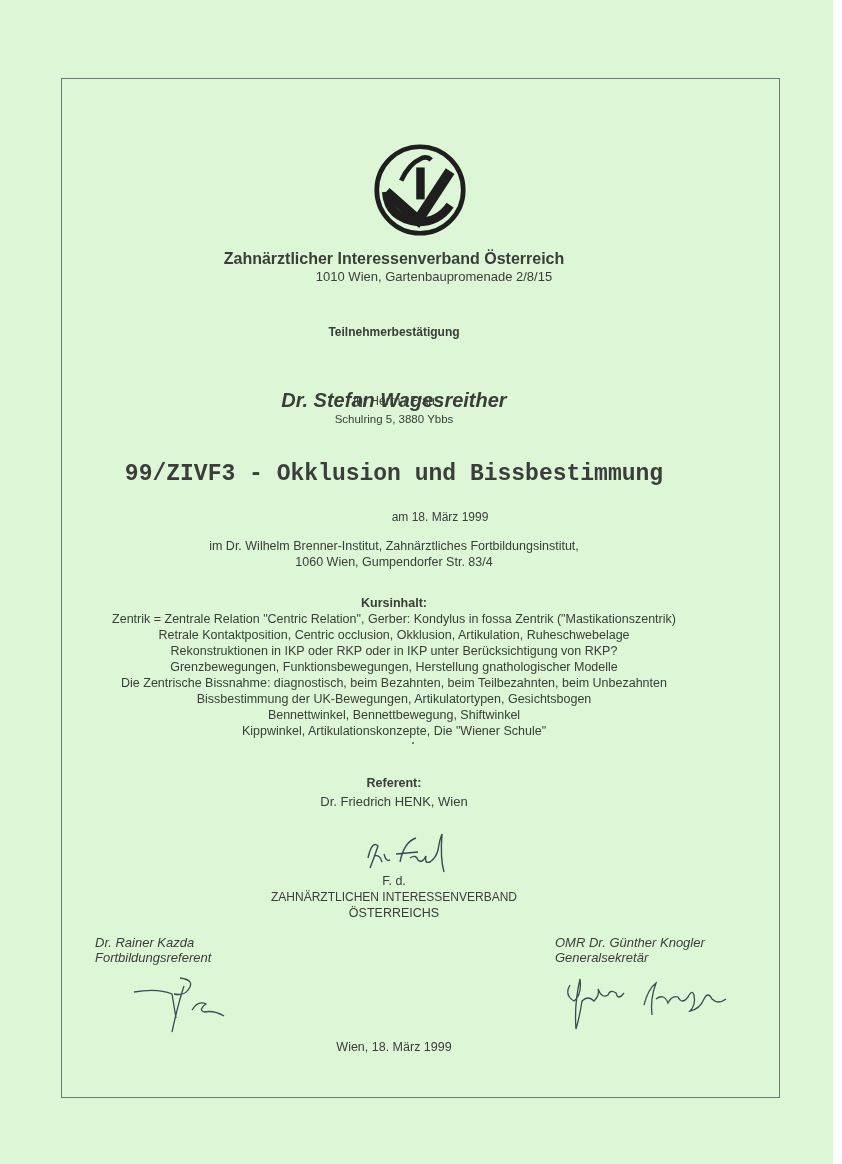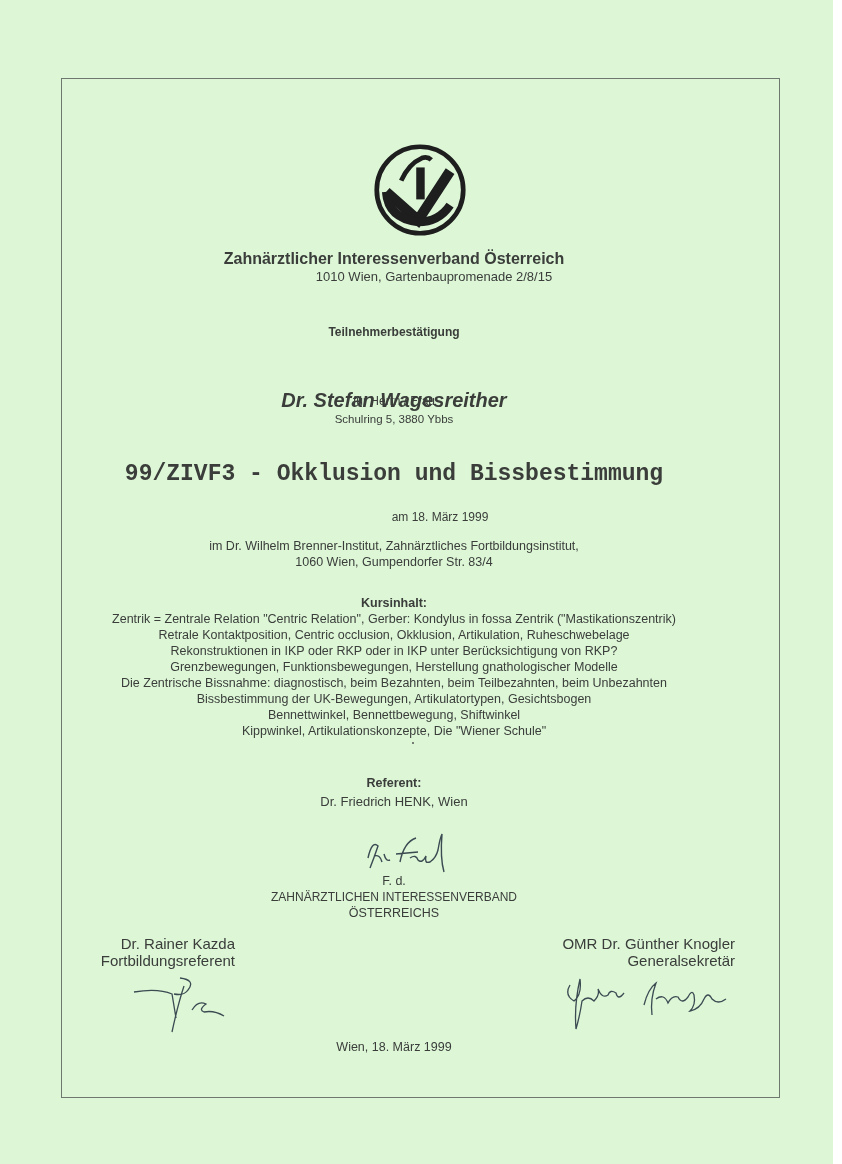--- a/index.html
+++ b/index.html
@@ -31,21 +31,21 @@
   .venue2 { top: 555px; font-size: 12.5px; }
   .kh { top: 596px; font-size: 12.5px; font-weight: bold; }
   .kl { font-size: 12.5px; }
   .dot { position: absolute; left: 412px; top: 742px; width: 2px; height: 2px; background: #555; border-radius: 1px; }
   .ref { top: 765px; font-size: 12.5px; font-weight: bold; margin-top: 11px; }
   .refname { top: 794px; font-size: 13px; }
   .sig-center { position: absolute; left: 360px; top: 828px; width: 110px; height: 50px; }
   .fd { top: 874px; font-size: 12.5px; }
   .fd2 { top: 890px; font-size: 12px; }
   .fd3 { top: 906px; font-size: 12.5px; }
-  .l { position: absolute; text-align: right; font-size: 15px; white-space: nowrap; }
+  .l { position: absolute; text-align: left; font-size: 13px; white-space: nowrap; font-style: italic; }
   .left-block { left: 95px; top: 935px; width: 140px; }
   .right-block { left: 555px; top: 935px; width: 180px; }
   .sig-left { position: absolute; left: 128px; top: 970px; width: 110px; height: 70px; }
   .sig-right { position: absolute; left: 560px; top: 965px; width: 170px; height: 70px; }
   .place { top: 1040px; font-size: 12.5px; }
 </style>
 </head>
 <body>
 
 <div class="paper"></div>

